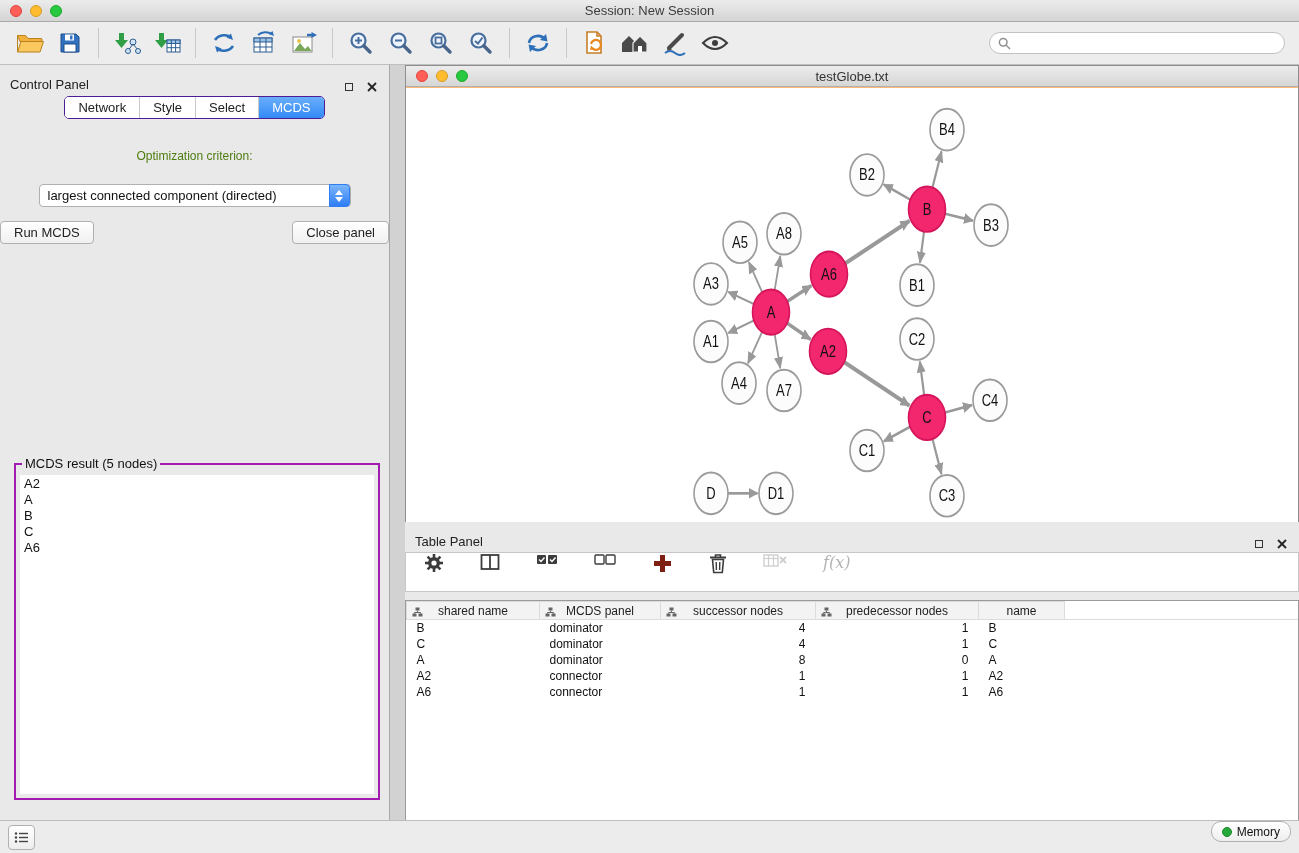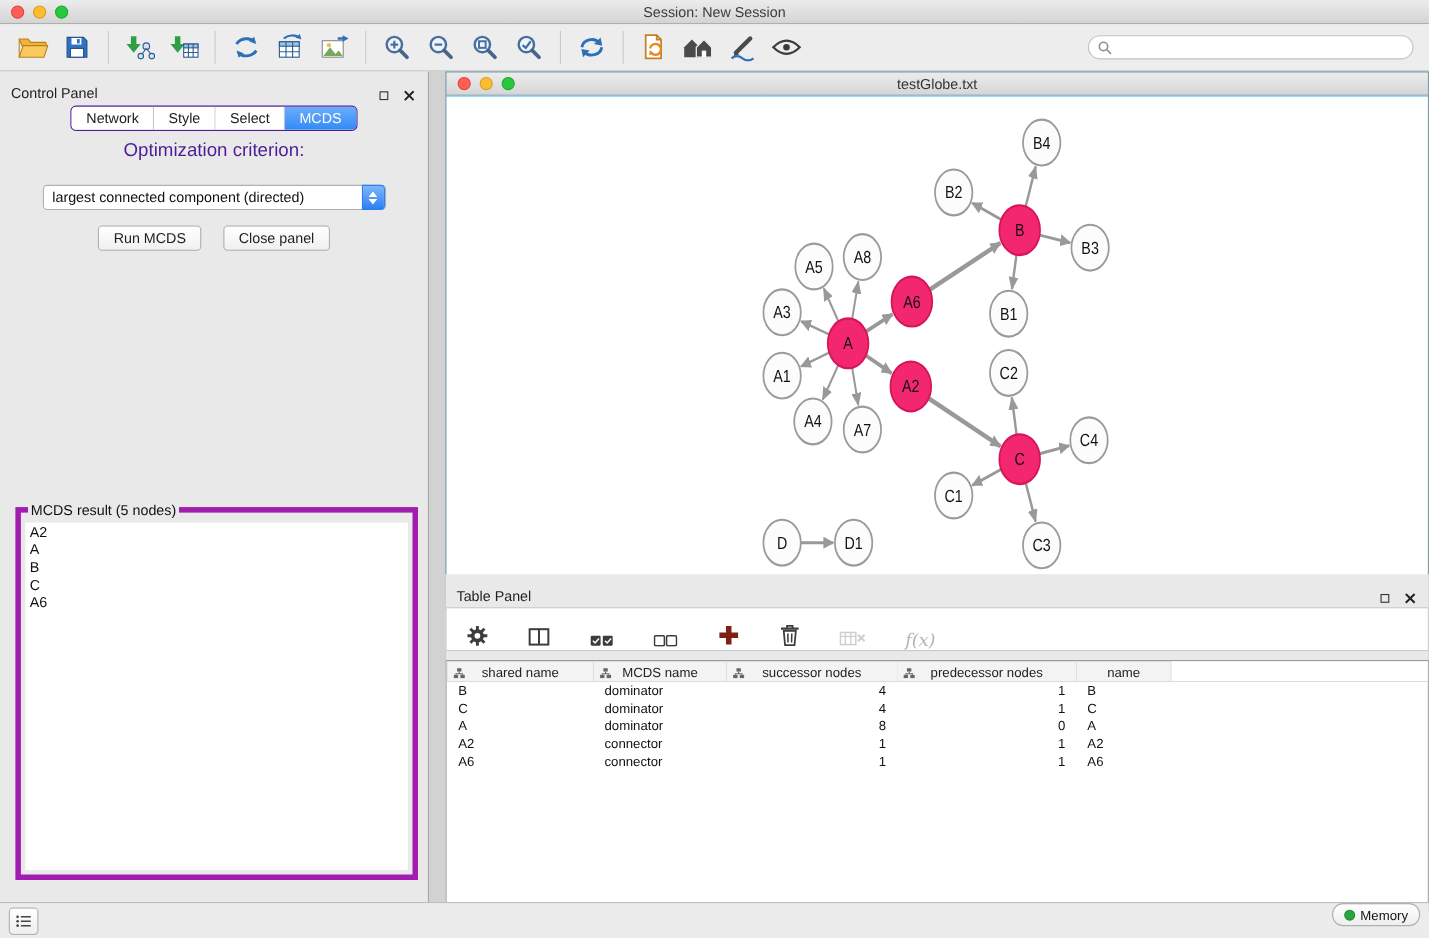--- a/index.html
+++ b/index.html
@@ -29,46 +29,46 @@
   .control-panel{position:absolute;left:0;top:0;bottom:0;width:390px;background:#e9e9e9;border-right:1px solid #a8a8a8}
   .panel-head{height:27px;display:flex;align-items:flex-end;padding:0 10px}
   .panel-title{font-size:13px;color:#222}
   .panel-ctrls{margin-left:auto;display:flex;gap:14px;align-items:center;padding-right:2px}
   .float-box{width:8px;height:8px;border:1.4px solid #333;display:inline-block}
   .cp-tabs{display:flex;justify-content:center;margin-top:4px}
   .seg-group{display:inline-flex;background:#fff;border:1px solid #4c1d95;border-radius:5px;overflow:hidden}
   .seg{padding:3px 13px;font-size:13px;color:#222;border-right:1px solid #c9c9c9;background:#fff;text-align:center;cursor:default}
   .seg:last-child{border-right:none}
   .seg.sel{background:linear-gradient(#6aaefa,#338af7);color:#fff}
-  .cp-opt-label{text-align:center;font-size:17px;margin-top:8px;color:#4c1d95}
+  .cp-opt-label{text-align:center;font-size:12px;margin-top:30px;color:#4d7c0f}
   .combo{width:312px;height:23px;margin:21px auto 0;background:#fff;border:1px solid #b0b0b0;border-radius:4px;display:flex;align-items:center;position:relative}
   .combo .val{padding-left:8px;font-size:13px;color:#111;white-space:nowrap}
   .combo .step{position:absolute;right:0;top:-1px;bottom:-1px;width:21px;background:linear-gradient(#7cb7fb,#2e7df5);border:1px solid #2e7df5;border-radius:0 4px 4px 0;display:flex;flex-direction:column;align-items:center;justify-content:center;gap:2px}
-  .cp-buttons{display:flex;justify-content:center;gap:20px;margin-top:14px}
+  .cp-buttons{display:flex;justify-content:space-between;gap:20px;margin-top:14px}
   .btn{padding:3px 13px;font-size:13px;background:linear-gradient(#fff,#f0f0f0);border:1px solid #b0b0b0;border-radius:4px;color:#222;cursor:default}
-  .mcds-fieldset{position:absolute;left:14px;right:9px;top:391px;bottom:20px;border:5px solid #a21caf;padding:4px;display:flex;flex-direction:column}
+  .mcds-fieldset{position:absolute;left:14px;right:9px;top:391px;bottom:20px;border:2px solid #a21caf;padding:4px;display:flex;flex-direction:column}
   .mcds-fieldset legend{font-size:13px;padding:0 3px;margin-left:2px;color:#111}
   .mcds-list{background:#fff;flex:1;font-size:13px;padding:1px 4px;overflow:hidden}
   .mcds-list div{line-height:16px;color:#111}
 
   
   .right-bg{position:absolute;left:390px;top:0;right:0;bottom:0;background:#d2d2d2}
 
   
-  .network-window{position:absolute;left:15px;top:0;right:0;height:542px;background:#7dd3fc;border:1px solid #8e8e8e}
+  .network-window{position:absolute;left:15px;top:0;right:0;height:542px;background:#fdba74;border:1px solid #8e8e8e}
   .nw-titlebar{position:relative;height:21px;background:linear-gradient(#ececec,#d6d6d6);border-bottom:1px solid #b0b0b0}
   .nw-titlebar .lights{top:4px}
   .nw-titlebar .title{position:absolute;left:0;right:0;top:3px;text-align:center;font-size:13px;color:#333}
   .nw-canvas{position:absolute;top:22px;left:0;right:0;bottom:0;background:#fff}
   .nw-canvas svg{display:block;width:100%;height:100%}
   .grip{position:absolute;right:1px;bottom:1px;width:12px;height:12px;background:repeating-linear-gradient(135deg,transparent 0 3px,#b9b9b9 3px 4px)}
 
   
   .table-panel{position:absolute;left:15px;top:457px;right:0;height:334px;background:#e9e9e9}
-  .tp-toolbar{position:absolute;top:30px;left:0;right:0;height:40px;background:#fff;border:1px solid #c6c6c6;display:flex;align-items:flex-end;gap:36px;padding:0 18px}
+  .tp-toolbar{position:absolute;top:30px;left:0;right:0;height:40px;background:#fff;border:1px solid #c6c6c6;display:flex;align-items:flex-start;gap:36px;padding:0 18px}
   .fx{font-family:"DejaVu Serif",serif;font-style:italic;font-size:16px;color:#b3b3b3}
   .tp-table-wrap{position:absolute;top:78px;left:0;right:0;bottom:27px;background:#fff;border:1px solid #9a9a9a;overflow:hidden}
   table.data{border-collapse:collapse;font-size:12px;width:100%;table-layout:fixed}
   table.data th{background:#f3f3f3;border:1px solid #dcdcdc;font-weight:normal;height:18px;position:relative;text-align:center;color:#222}
   table.data th.filler{background:#fff;border:none;border-bottom:1px solid #dcdcdc;border-left:1px solid #dcdcdc}
   table.data th .tree{position:absolute;left:5px;top:4px}
   table.data td{padding:1px 10px;height:16px;color:#111;overflow:hidden;white-space:nowrap}
   td.num{text-align:right;padding-right:14px}
   .tp-tabs{position:absolute;bottom:3px;left:0;right:0;display:flex;justify-content:center}
   .tp-tabs .seg{font-size:12px;padding:2px 11px}
@@ -502,21 +502,21 @@
                       <rect x="3.5" y="0.5" width="4" height="3" fill="#666"></rect>
                       <rect x="0.5" y="6.5" width="4" height="3" fill="#666"></rect>
                       <rect x="6.5" y="6.5" width="4" height="3" fill="#666"></rect>
                       <path d="M5.5 3.5 v2 M2.5 6.5 v-1 h6 v1" stroke="#666" fill="none"></path>
                     </svg></span><span>shared name</span></th>
               <th><span class="tree"><svg width="11" height="10" viewBox="0 0 11 10">
                       <rect x="3.5" y="0.5" width="4" height="3" fill="#666"></rect>
                       <rect x="0.5" y="6.5" width="4" height="3" fill="#666"></rect>
                       <rect x="6.5" y="6.5" width="4" height="3" fill="#666"></rect>
                       <path d="M5.5 3.5 v2 M2.5 6.5 v-1 h6 v1" stroke="#666" fill="none"></path>
-                    </svg></span><span>MCDS name</span></th>
+                    </svg></span><span>MCDS panel</span></th>
               <th><span class="tree"><svg width="11" height="10" viewBox="0 0 11 10">
                       <rect x="3.5" y="0.5" width="4" height="3" fill="#666"></rect>
                       <rect x="0.5" y="6.5" width="4" height="3" fill="#666"></rect>
                       <rect x="6.5" y="6.5" width="4" height="3" fill="#666"></rect>
                       <path d="M5.5 3.5 v2 M2.5 6.5 v-1 h6 v1" stroke="#666" fill="none"></path>
                     </svg></span><span>successor nodes</span></th>
               <th><span class="tree"><svg width="11" height="10" viewBox="0 0 11 10">
                       <rect x="3.5" y="0.5" width="4" height="3" fill="#666"></rect>
                       <rect x="0.5" y="6.5" width="4" height="3" fill="#666"></rect>
                       <rect x="6.5" y="6.5" width="4" height="3" fill="#666"></rect>

